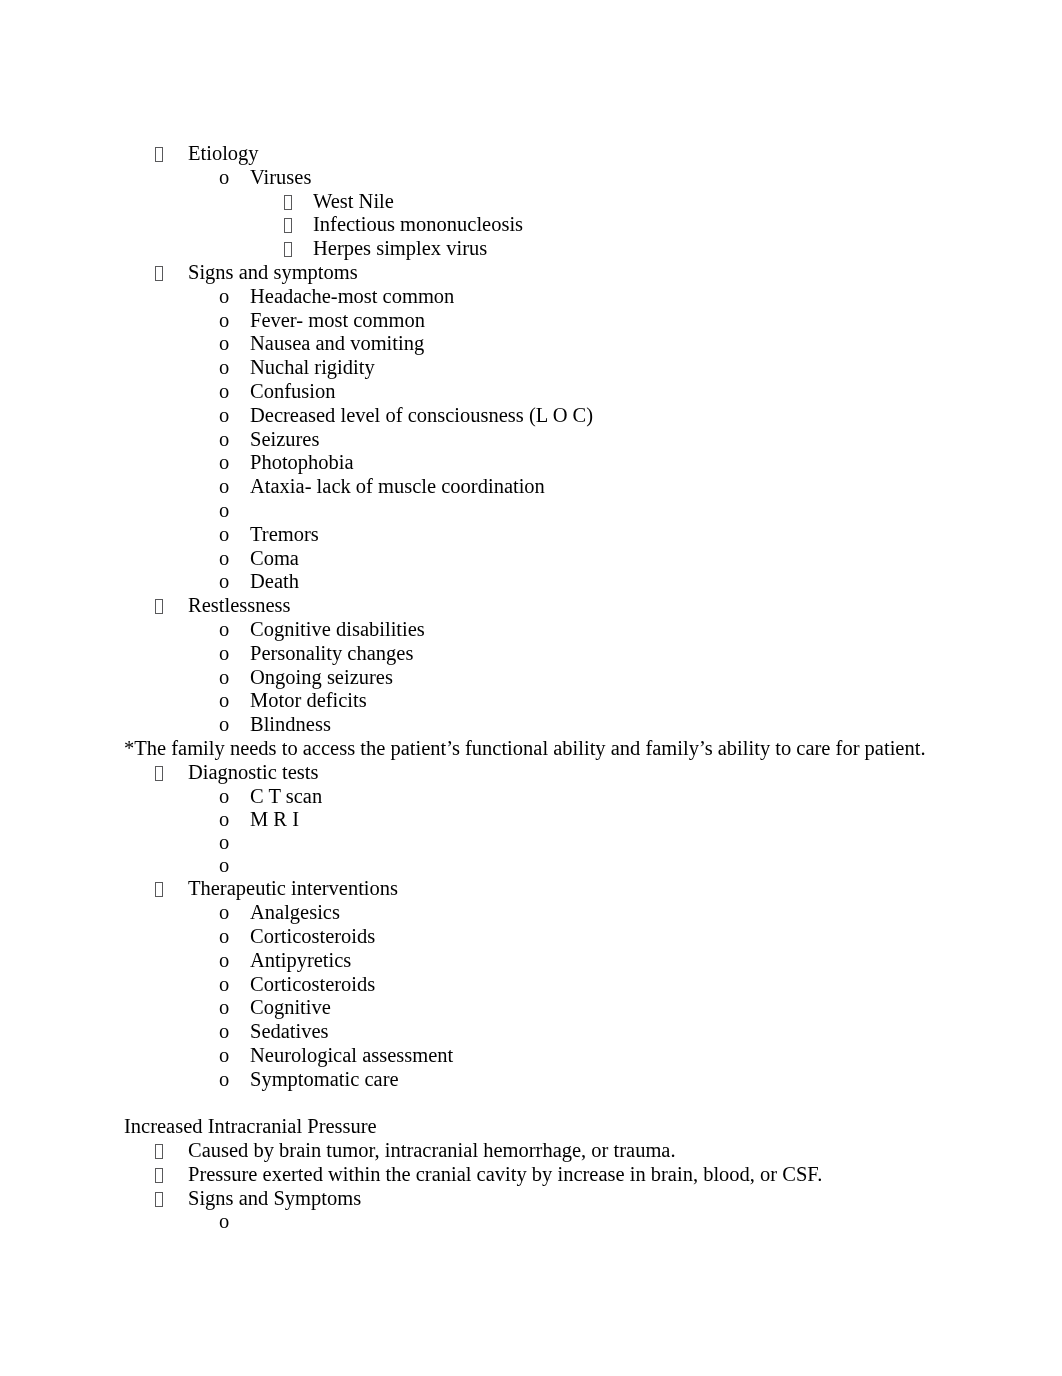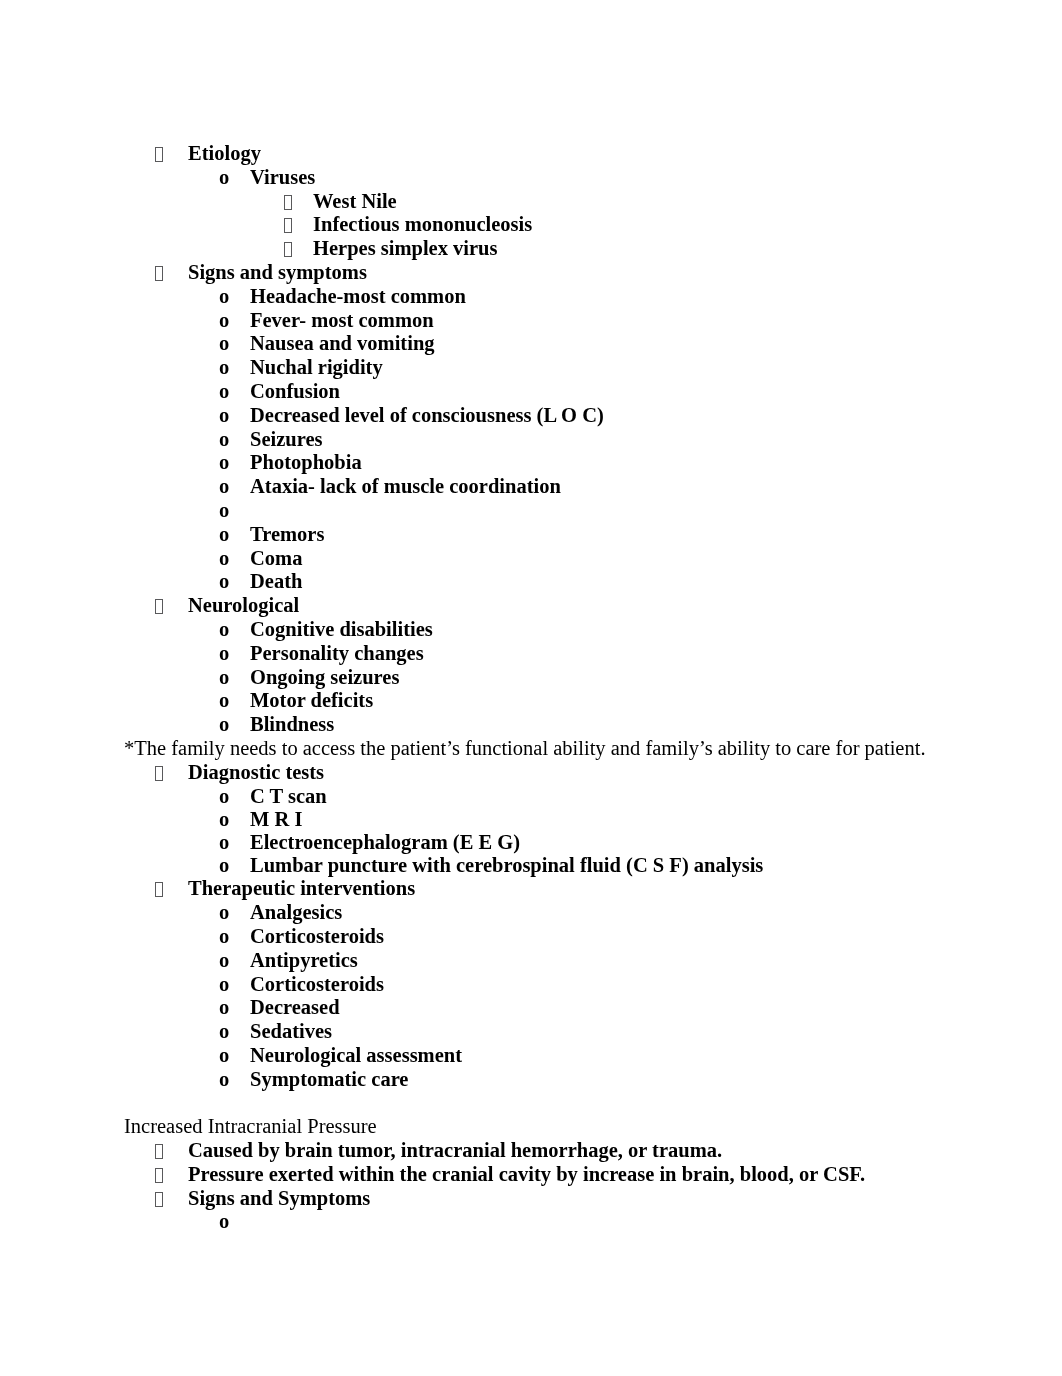--- a/index.html
+++ b/index.html
@@ -32,21 +32,20 @@
     width: 820px;
     font-size: 20.5px;
     line-height: 23.8px;
   }
 
   
   .row {
     display: flex;
     align-items: flex-start;
     white-space: pre-wrap;
-    font-weight: bold;
   }
 
   .marker {
     flex: 0 0 auto;
     display: inline-block;
     text-align: left;
   }
 
   .row-text {
     flex: 0 1 auto;
@@ -111,38 +110,38 @@
       <div class="row lvl2"><span class="marker o-marker">o</span><span class="row-text">Nuchal rigidity</span></div>
       <div class="row lvl2"><span class="marker o-marker">o</span><span class="row-text">Confusion</span></div>
       <div class="row lvl2"><span class="marker o-marker">o</span><span class="row-text">Decreased level of consciousness (L O C)</span></div>
       <div class="row lvl2"><span class="marker o-marker">o</span><span class="row-text">Seizures</span></div>
       <div class="row lvl2"><span class="marker o-marker">o</span><span class="row-text">Photophobia</span></div>
       <div class="row lvl2"><span class="marker o-marker">o</span><span class="row-text">Ataxia- lack of muscle coordination</span></div>
       <div class="row lvl2"><span class="marker o-marker">o</span></div>
       <div class="row lvl2"><span class="marker o-marker">o</span><span class="row-text">Tremors</span></div>
       <div class="row lvl2"><span class="marker o-marker">o</span><span class="row-text">Coma</span></div>
       <div class="row lvl2"><span class="marker o-marker">o</span><span class="row-text">Death</span></div>
-      <div class="row lvl1"><span class="marker"><span class="tofu"></span></span><span class="row-text">Neurological</span></div>
+      <div class="row lvl1"><span class="marker"><span class="tofu"></span></span><span class="row-text">Restlessness</span></div>
       <div class="row lvl2"><span class="marker o-marker">o</span><span class="row-text">Cognitive disabilities</span></div>
       <div class="row lvl2"><span class="marker o-marker">o</span><span class="row-text">Personality changes</span></div>
       <div class="row lvl2"><span class="marker o-marker">o</span><span class="row-text">Ongoing seizures</span></div>
       <div class="row lvl2"><span class="marker o-marker">o</span><span class="row-text">Motor deficits</span></div>
       <div class="row lvl2"><span class="marker o-marker">o</span><span class="row-text">Blindness</span></div>
       <div class="para">*The family needs to access the patient’s functional ability and family’s ability to care for patient.</div>
       <div class="row lvl1"><span class="marker"><span class="tofu"></span></span><span class="row-text">Diagnostic tests</span></div>
       <div class="row lvl2 tight"><span class="marker o-marker">o</span><span class="row-text">C T scan</span></div>
       <div class="row lvl2 tight"><span class="marker o-marker">o</span><span class="row-text">M R I</span></div>
-      <div class="row lvl2 tight"><span class="marker o-marker">o</span><span class="row-text">Electroencephalogram (E E G)</span></div>
-      <div class="row lvl2 tight"><span class="marker o-marker">o</span><span class="row-text">Lumbar puncture with cerebrospinal fluid (C S F) analysis</span></div>
+      <div class="row lvl2 tight"><span class="marker o-marker">o</span></div>
+      <div class="row lvl2 tight"><span class="marker o-marker">o</span></div>
       <div class="row lvl1"><span class="marker"><span class="tofu"></span></span><span class="row-text">Therapeutic interventions</span></div>
       <div class="row lvl2"><span class="marker o-marker">o</span><span class="row-text">Analgesics</span></div>
       <div class="row lvl2"><span class="marker o-marker">o</span><span class="row-text">Corticosteroids</span></div>
       <div class="row lvl2"><span class="marker o-marker">o</span><span class="row-text">Antipyretics</span></div>
       <div class="row lvl2"><span class="marker o-marker">o</span><span class="row-text">Corticosteroids</span></div>
-      <div class="row lvl2"><span class="marker o-marker">o</span><span class="row-text">Decreased</span></div>
+      <div class="row lvl2"><span class="marker o-marker">o</span><span class="row-text">Cognitive</span></div>
       <div class="row lvl2"><span class="marker o-marker">o</span><span class="row-text">Sedatives</span></div>
       <div class="row lvl2"><span class="marker o-marker">o</span><span class="row-text">Neurological assessment</span></div>
       <div class="row lvl2"><span class="marker o-marker">o</span><span class="row-text">Symptomatic care</span></div>
       <div class="blank"></div>
       <div class="para">Increased Intracranial Pressure</div>
       <div class="row lvl1"><span class="marker"><span class="tofu"></span></span><span class="row-text">Caused by brain tumor, intracranial hemorrhage, or trauma.</span></div>
       <div class="row lvl1"><span class="marker"><span class="tofu"></span></span><span class="row-text">Pressure exerted within the cranial cavity by increase in brain, blood, or CSF.</span></div>
       <div class="row lvl1"><span class="marker"><span class="tofu"></span></span><span class="row-text">Signs and Symptoms</span></div>
       <div class="row lvl2"><span class="marker o-marker">o</span></div>
     </div>

